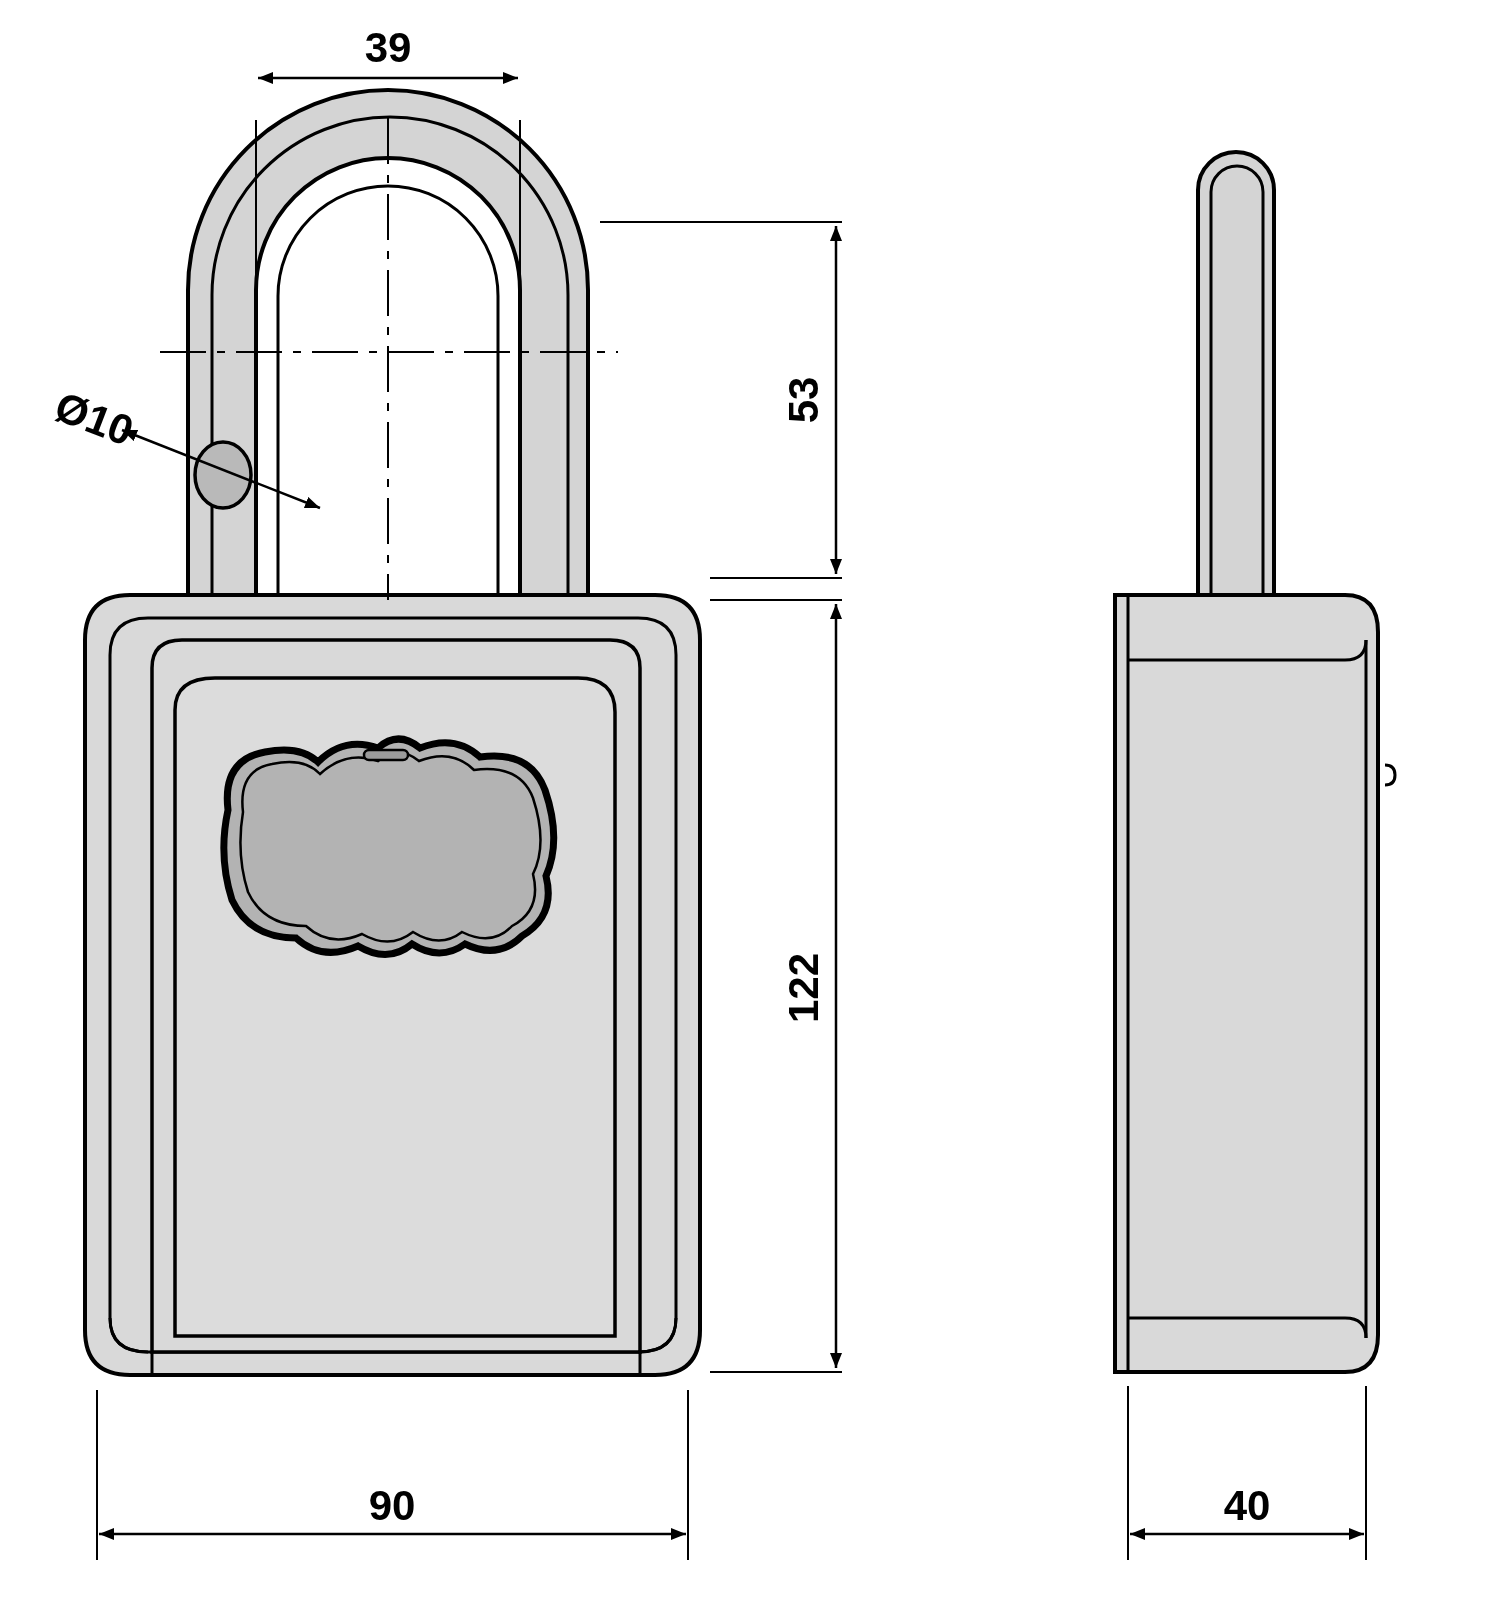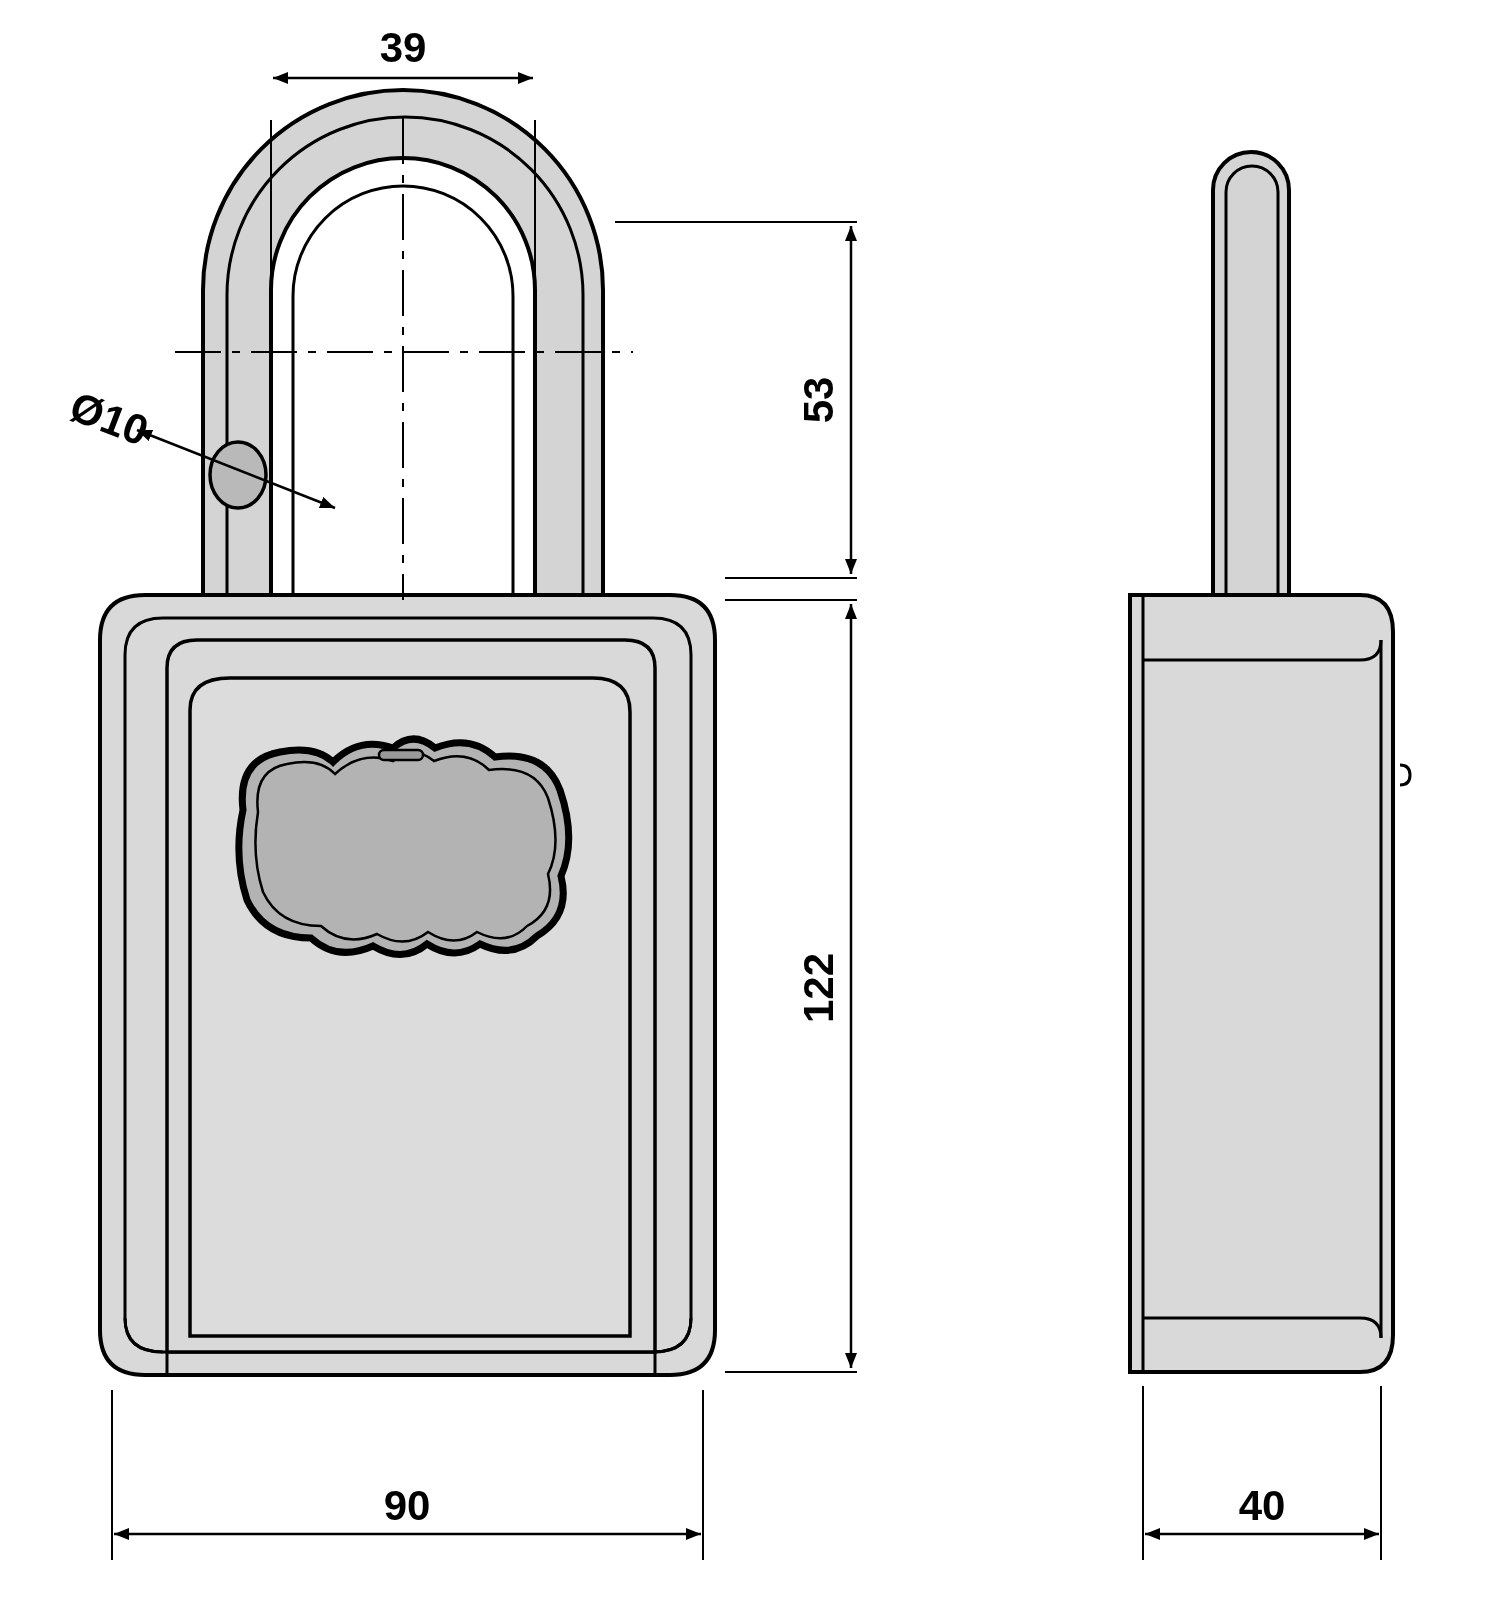--- a/index.html
+++ b/index.html
@@ -1,17 +1,17 @@
 <!DOCTYPE html>
 <html><head>
 <meta charset="utf-8">
 <style>
   html,body{margin:0;padding:0;background:#ffffff;}
   body{width:1500px;height:1618px;position:relative;font-family:"Liberation Sans",sans-serif;overflow:hidden;}
-  #stage{position:absolute;left:15px;top:0;width:1424px;height:1618px;}
+  #stage{position:absolute;left:0;top:0;width:1424px;height:1618px;}
   svg{display:block;}
   .dimtext{font-family:"Liberation Sans",sans-serif;font-weight:700;fill:#000;}
 </style>
 </head>
 <body>
 
 <div id="stage">
 <svg width="1500" height="1618" viewBox="0 0 1500 1618" xmlns="http://www.w3.org/2000/svg">
 
   <g>

